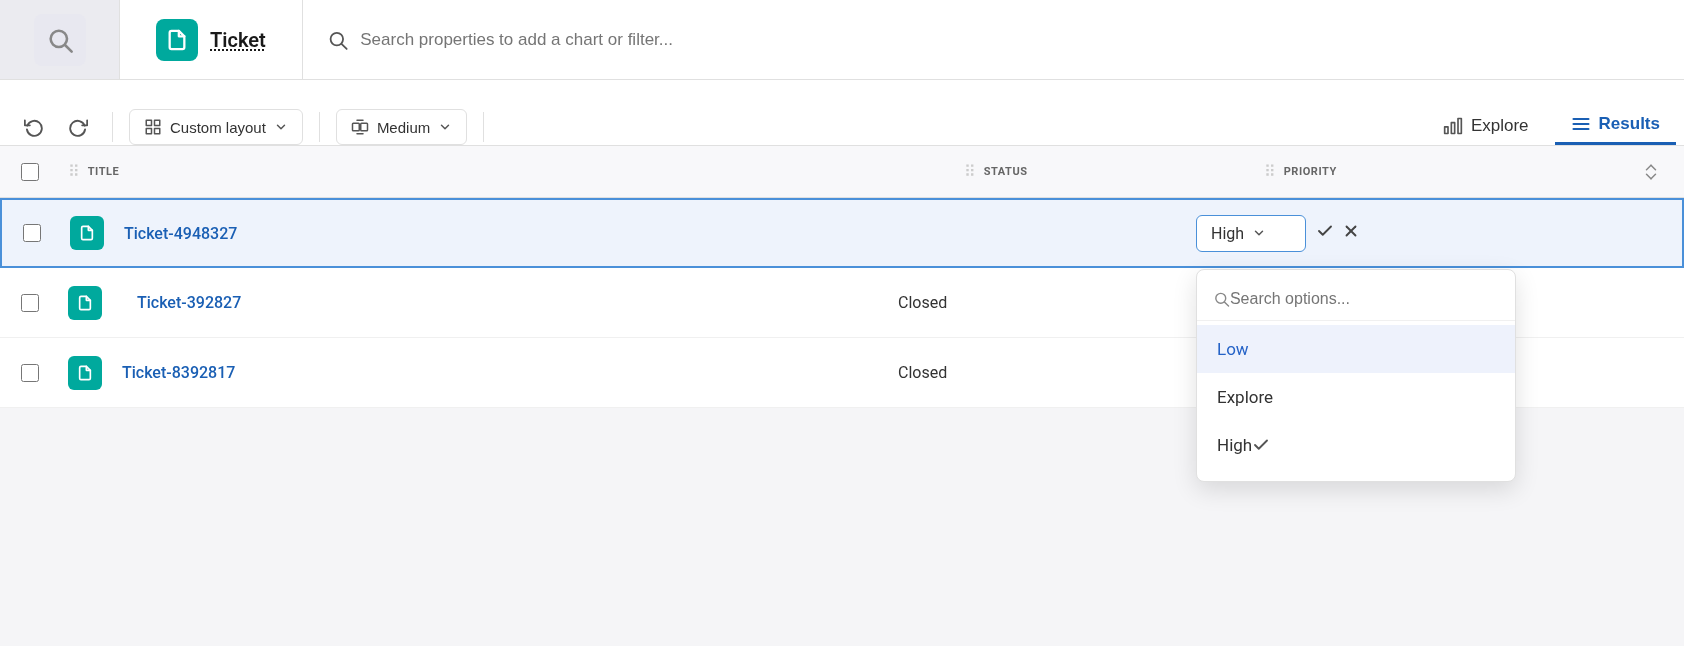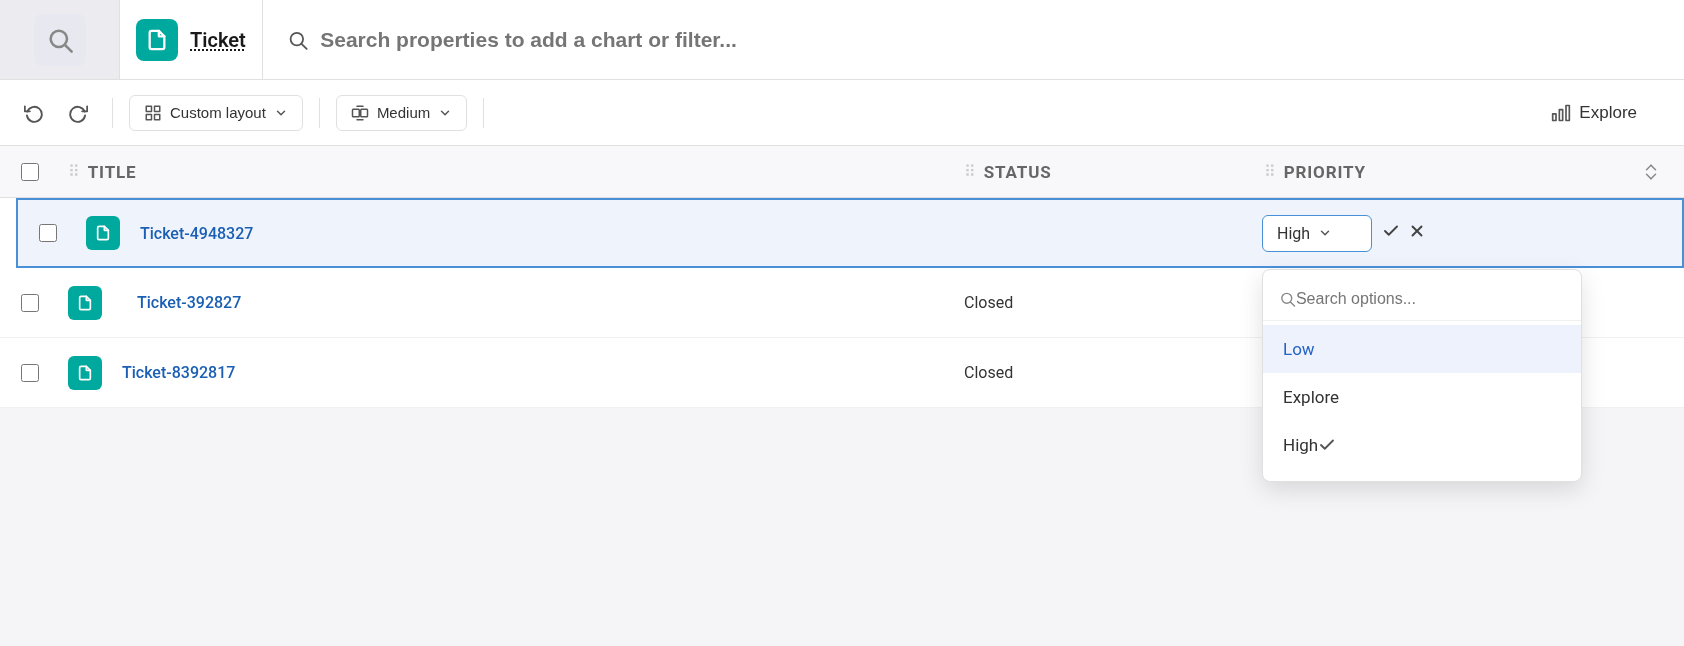--- a/index.html
+++ b/index.html
@@ -38,21 +38,21 @@
       border-radius: 8px;
       display: flex;
       align-items: center;
       justify-content: center;
     }
 
     .app-icon {
       display: flex;
       align-items: center;
       gap: 12px;
-      padding: 0 16px;
+      padding: 0 36px;
       border-right: 1px solid #e0e0e0;
       height: 100%;
     }
 
     .app-icon-box {
       width: 42px;
       height: 42px;
       background: #00a99d;
       border-radius: 8px;
       display: flex;
@@ -75,35 +75,34 @@
       display: flex;
       align-items: center;
       flex: 1;
       padding: 0 24px;
       gap: 12px;
     }
 
     .search-bar input {
       border: none;
       outline: none;
-      font-size: 21px;
+      font-size: 17px;
       color: #888;
       background: transparent;
       width: 100%;
-      font-weight: bold;
     }
 
     
     .toolbar {
       display: flex;
-      align-items: center;
+      align-items: flex-end;
       height: 66px;
       background: #fff;
       border-bottom: 1px solid #e0e0e0;
-      padding: 0 31px 0 16px;
+      padding: 0 8px 0 16px;
     }
 
     .toolbar-left {
       display: flex;
       align-items: center;
       gap: 8px;
       flex: 1;
     }
 
     .icon-btn {
@@ -217,42 +216,41 @@
       width: 420px;
       display: flex;
       align-items: center;
       gap: 8px;
       flex-shrink: 0;
       padding-right: 24px;
       justify-content: space-between;
     }
 
     .col-header-text {
-      font-size: 17px;
+      font-size: 11px;
       font-weight: 700;
       color: #666;
       letter-spacing: 0.05em;
       text-transform: uppercase;
     }
 
     .table-row {
       display: flex;
       align-items: center;
       height: 70px;
       border-bottom: 1px solid #f0f0f0;
       background: #fff;
       position: relative;
     }
 
     .table-row.active {
       background: #eef3fc;
       border: 2px solid #4a90d9;
       border-left: 2px solid #4a90d9;
       border-right: 2px solid #4a90d9;
-      margin-left: 16px;
     }
 
     .row-icon {
       width: 34px;
       height: 34px;
       background: #00a99d;
       border-radius: 6px;
       display: flex;
       align-items: center;
       justify-content: center;
@@ -266,21 +264,21 @@
       color: #1a5fb4;
       font-weight: 500;
     }
 
     .row-status-text {
       font-size: 16px;
       color: #333;
     }
 
     .priority-cell {
-      width: 420px;
+      width: 486px;
       display: flex;
       align-items: center;
       gap: 10px;
       flex-shrink: 0;
       position: relative;
     }
 
     .priority-dropdown {
       display: flex;
       align-items: center;
@@ -453,20 +451,28 @@
   <div class="toolbar-right">
     <button class="explore-btn">
       <svg width="20" height="20" viewBox="0 0 24 24" fill="none" stroke="#555" stroke-width="2" stroke-linecap="round" stroke-linejoin="round">
         <rect x="18" y="3" width="4" height="18"></rect>
         <rect x="10" y="8" width="4" height="13"></rect>
         <rect x="2" y="13" width="4" height="8"></rect>
       </svg>
       <span>Explore</span>
     </button>
 
+    <button class="results-btn">
+      <svg width="20" height="20" viewBox="0 0 24 24" fill="none" stroke="#1a5fb4" stroke-width="2.5" stroke-linecap="round" stroke-linejoin="round">
+        <line x1="3" y1="6" x2="21" y2="6"></line>
+        <line x1="3" y1="12" x2="21" y2="12"></line>
+        <line x1="3" y1="18" x2="21" y2="18"></line>
+      </svg>
+      <span>Results</span>
+    </button>
   </div>
 </div>
 
 <div class="table-container">
 
   <div class="table-header">
     <div class="col-check">
       <input type="checkbox" style="">
     </div>
     <div class="col-title">

